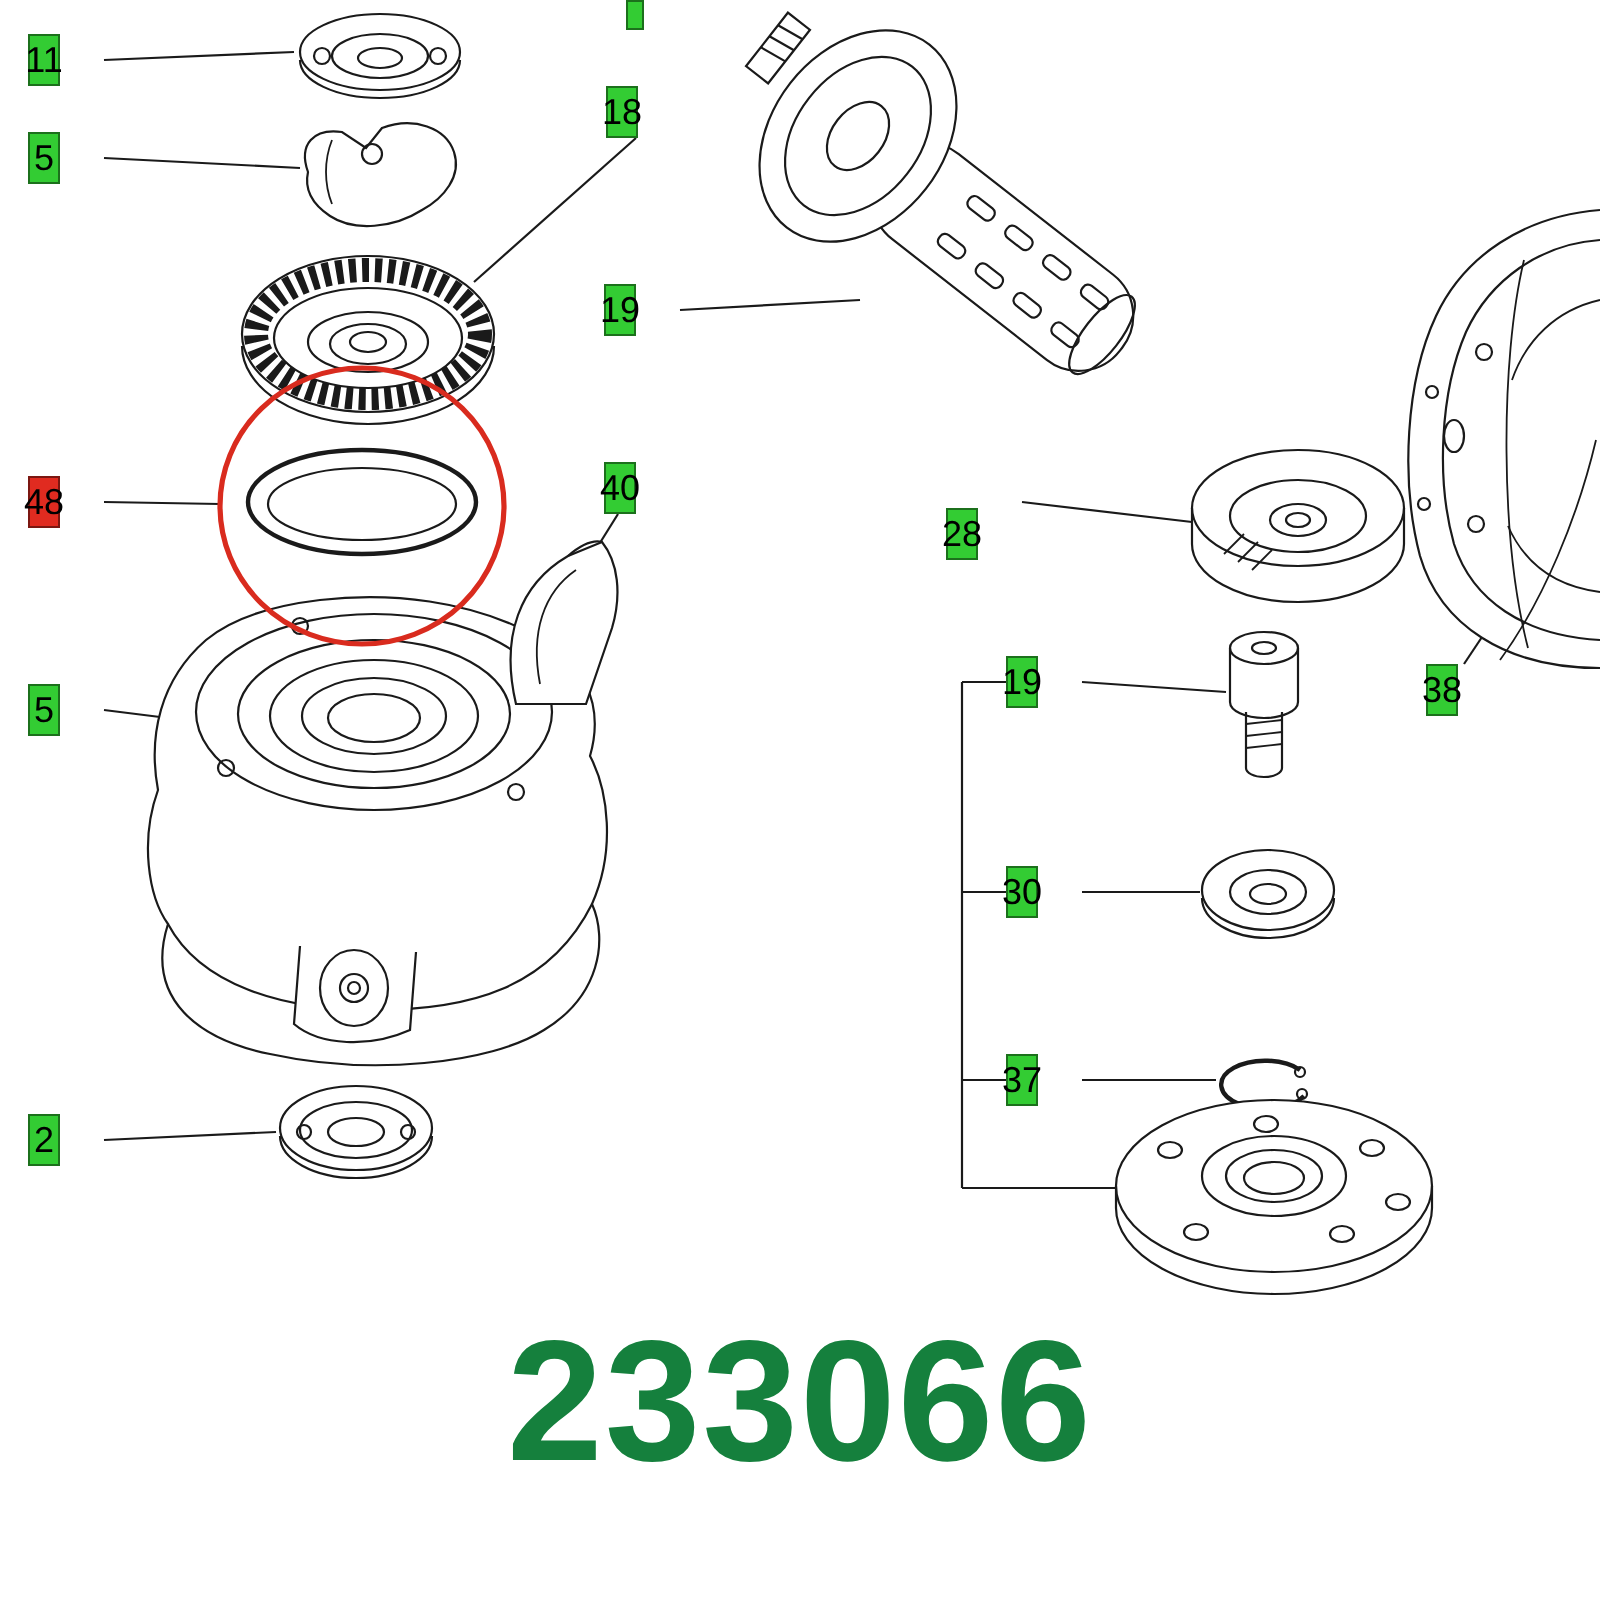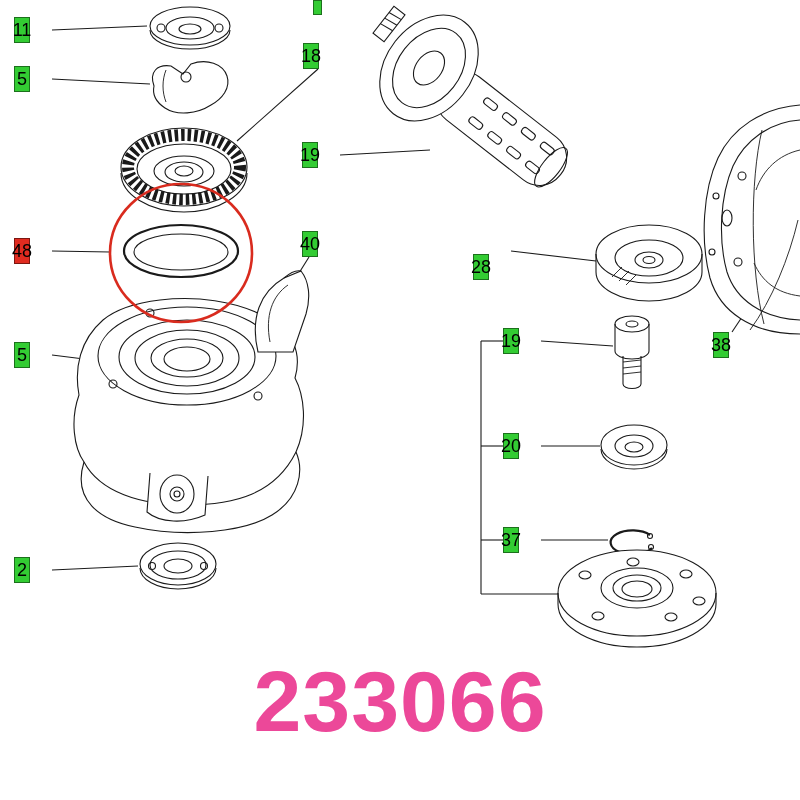--- a/index.html
+++ b/index.html
@@ -20,21 +20,21 @@
     position:absolute;width:16px;height:26px;box-sizing:border-box;
     display:flex;align-items:center;justify-content:center;
     font-size:18px;line-height:1;color:#000;cursor:pointer;
     border:1px solid rgba(0,0,0,.45);
   }
   .callout.green{background:var(--green,#33cc33);}
   .callout.red{background:var(--red,#e02b20);}
   .callout.sliver{border-width:1px;cursor:default;}
   .part-number{
     position:absolute;left:0;right:0;top:658px;text-align:center;
-    font-size:86px;font-weight:700;line-height:1;color:#ec4899;
+    font-size:86px;font-weight:700;line-height:1;color:#15803d;
     letter-spacing:1px;
   }
 </style>
 </head>
 <body>
 
 <div class="stage">
 
   <svg class="diagram" viewBox="0 0 800 800" xmlns="http://www.w3.org/2000/svg">
 
@@ -226,21 +226,21 @@
   <div class="callout green" style="left:14px;top:17px">11</div>
   <div class="callout green" style="left:14px;top:66px">5</div>
   <div class="callout red" style="left:14px;top:238px">48</div>
   <div class="callout green" style="left:14px;top:342px">5</div>
   <div class="callout green" style="left:14px;top:557px">2</div>
   <div class="callout green" style="left:303px;top:43px">18</div>
   <div class="callout green" style="left:302px;top:142px">19</div>
   <div class="callout green" style="left:302px;top:231px">40</div>
   <div class="callout green" style="left:473px;top:254px">28</div>
   <div class="callout green" style="left:503px;top:328px">19</div>
-  <div class="callout green" style="left:503px;top:433px">20</div>
+  <div class="callout green" style="left:503px;top:433px">30</div>
   <div class="callout green" style="left:503px;top:527px">37</div>
   <div class="callout green" style="left:713px;top:332px">38</div>
 
   <div class="callout green sliver" style="left:313px;top:0;width:9px;height:15px"></div>
 
   <div class="part-number">233066</div>
 
 </div>
 
 </body></html>

